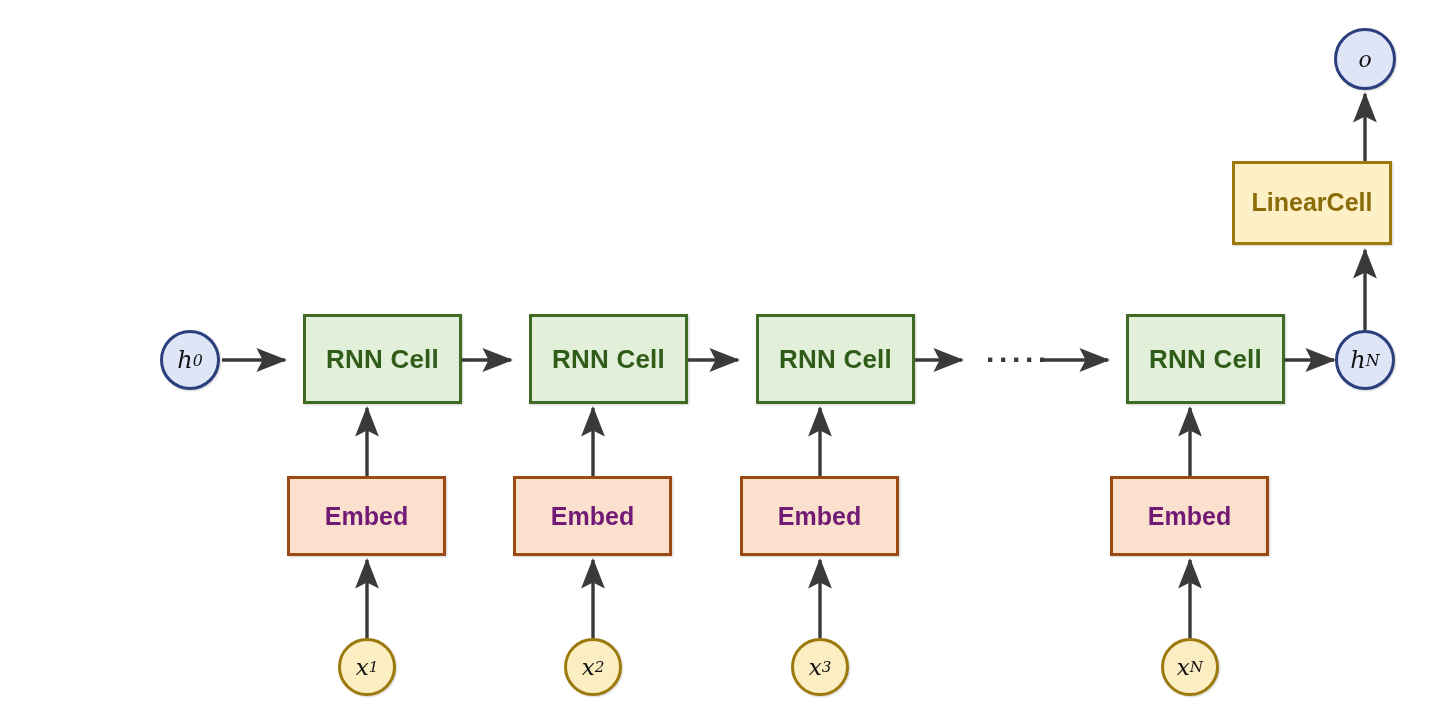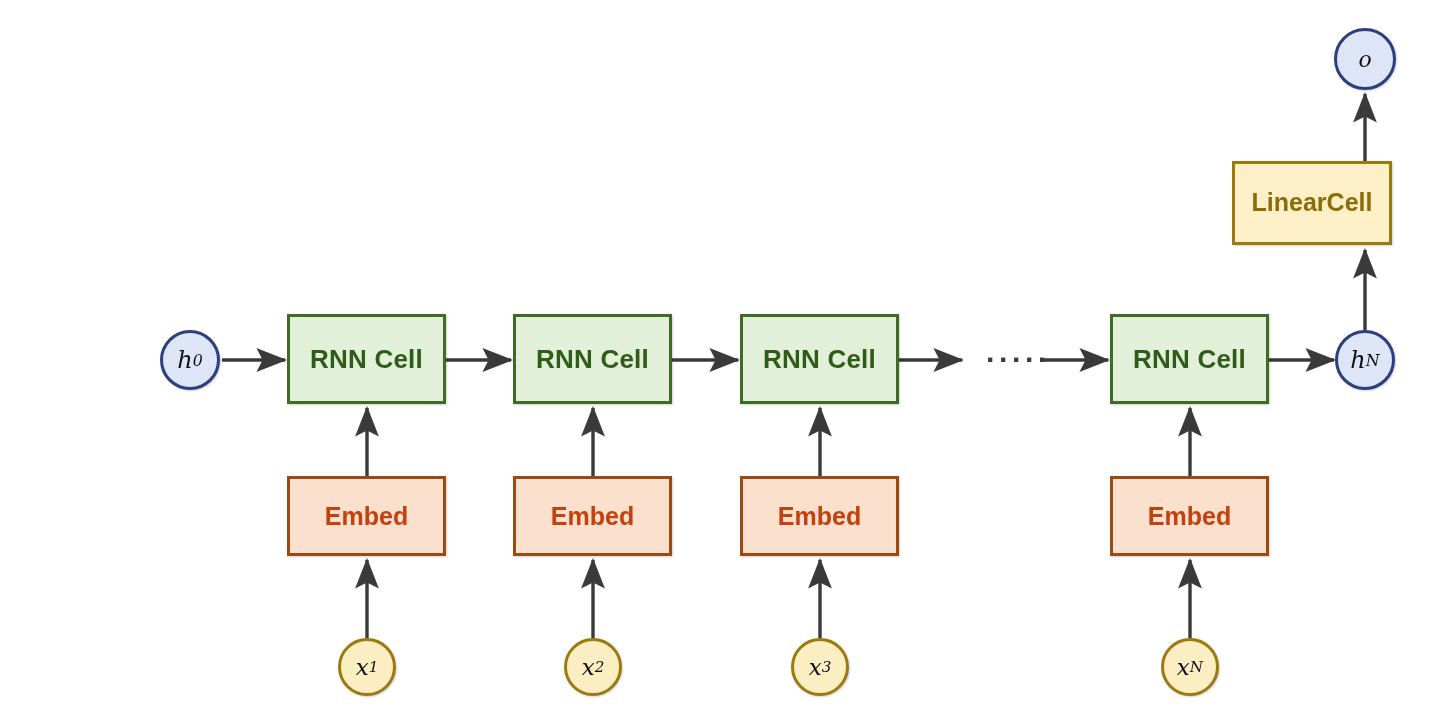--- a/index.html
+++ b/index.html
@@ -39,29 +39,30 @@
   .rnn-cell {
     width: 159px;
     height: 90px;
     background: #e2efd9;
     border: 3px solid #3f6b25;
     color: #2f5c18;
     font-size: 26px;
     font-weight: bold;
     letter-spacing: 0.2px;
     box-shadow: 1px 1px 2px rgba(0,0,0,0.18);
+    margin-left: 16px;
   }
 
   
   .embed-box {
     width: 159px;
     height: 80px;
     background: #fbe0cd;
     border: 3px solid #9c4a14;
-    color: #c2410c;
+    color: #701a75;
     font-size: 25px;
     font-weight: bold;
     box-shadow: 1px 1px 2px rgba(0,0,0,0.18);
   }
 
   
   .linear-layer {
     width: 160px;
     height: 84px;
     background: #fdefc6;

